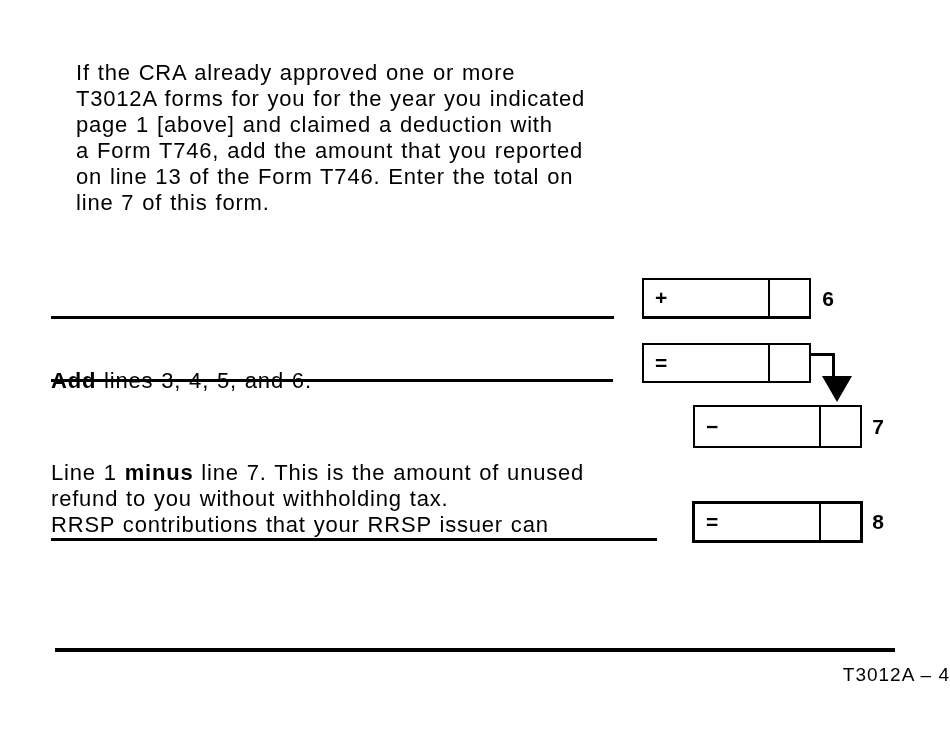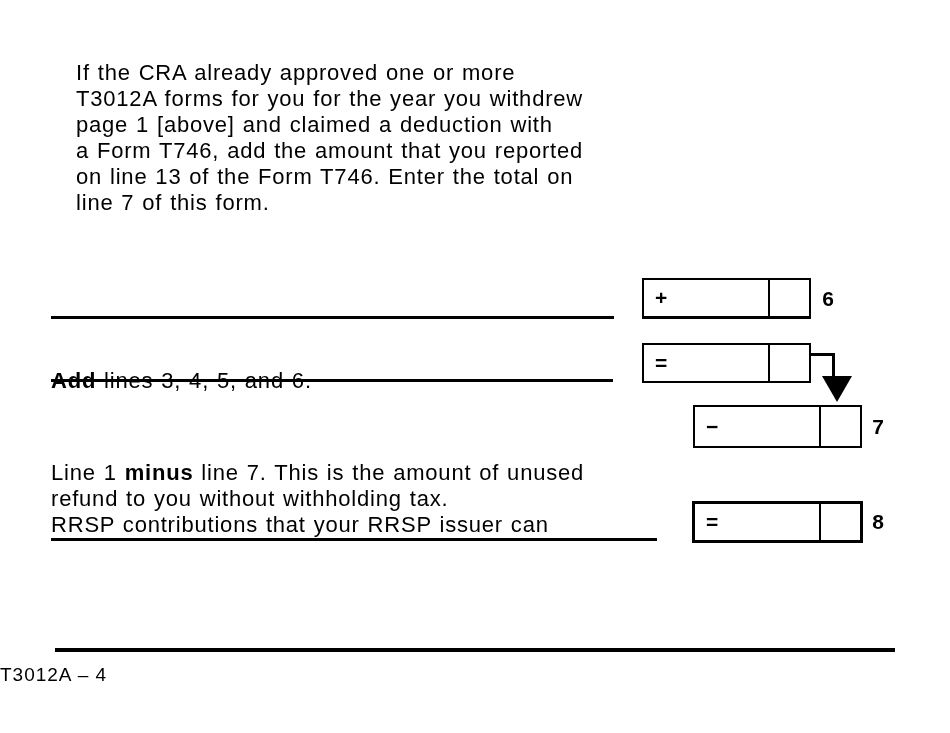--- a/index.html
+++ b/index.html
@@ -27,32 +27,32 @@
     position:absolute; width:26px; font-size:21px; font-weight:bold;
     display:flex; align-items:center; justify-content:center;
   }
   .conn { position:absolute; background:#000; }
   .arrow-head {
     position:absolute; width:0; height:0;
     border-left:15px solid transparent; border-right:15px solid transparent;
     border-top:26px solid #000;
   }
   .footer-label {
-    position:absolute; left:0; width:950px; text-align:left;
+    position:absolute; left:0; width:950px; text-align:right;
     font-size:19px; line-height:26px; letter-spacing:1px;
   }
 </style>
 </head>
 <body>
 
 <div class="page">
 
   <div class="para" style="left:51px; top:60px;margin-left:25px;">
     <div>If the CRA already approved one or more</div>
-    <div>T3012A forms for you for the year you withdrew</div>
+    <div>T3012A forms for you for the year you indicated</div>
     <div>page 1 [above] and claimed a deduction with</div>
     <div>a Form T746, add the amount that you reported</div>
     <div>on line 13 of the Form T746. Enter the total on</div>
     <div>line 7 of this form.</div>
   </div>
   <div class="rule" style="left:51px; top:316px; width:563px;"></div>
 
   <div class="para" style="left:51px; top:336px;margin-top:32px;">
     <b>Add</b><span> lines 3, 4, 5, and 6.</span>
   </div>

